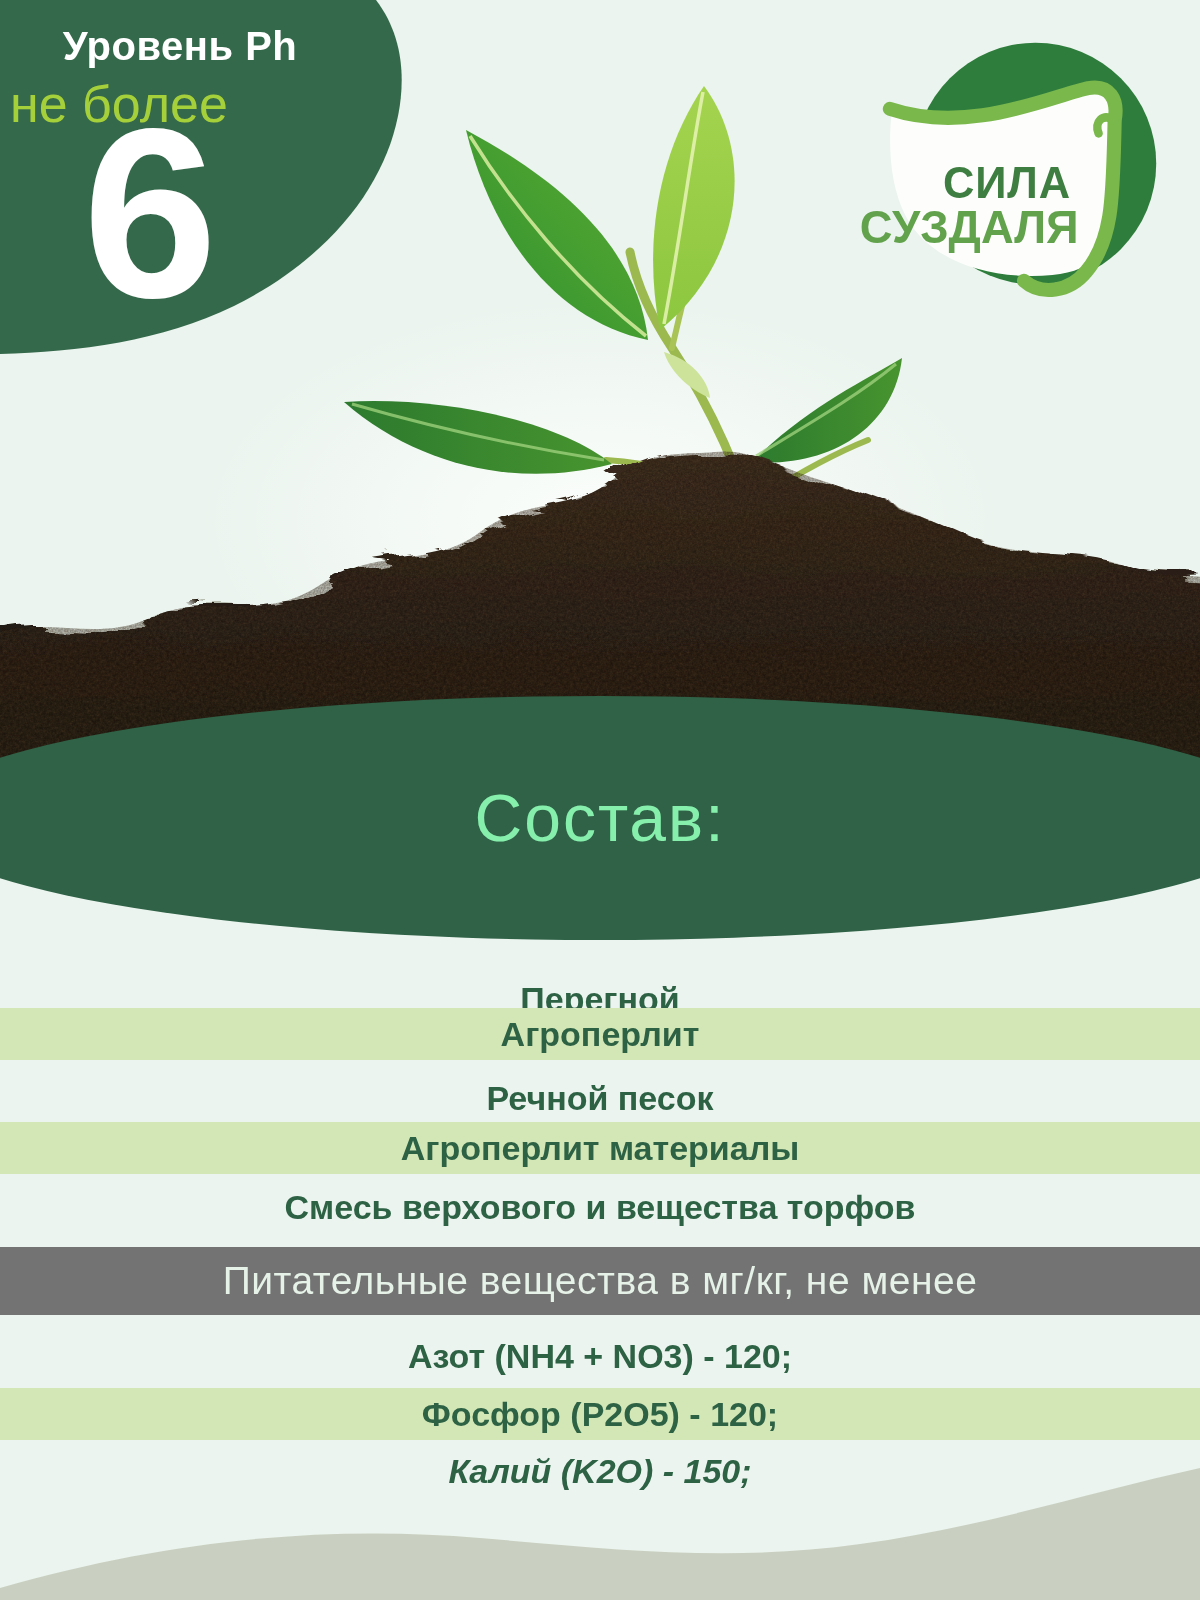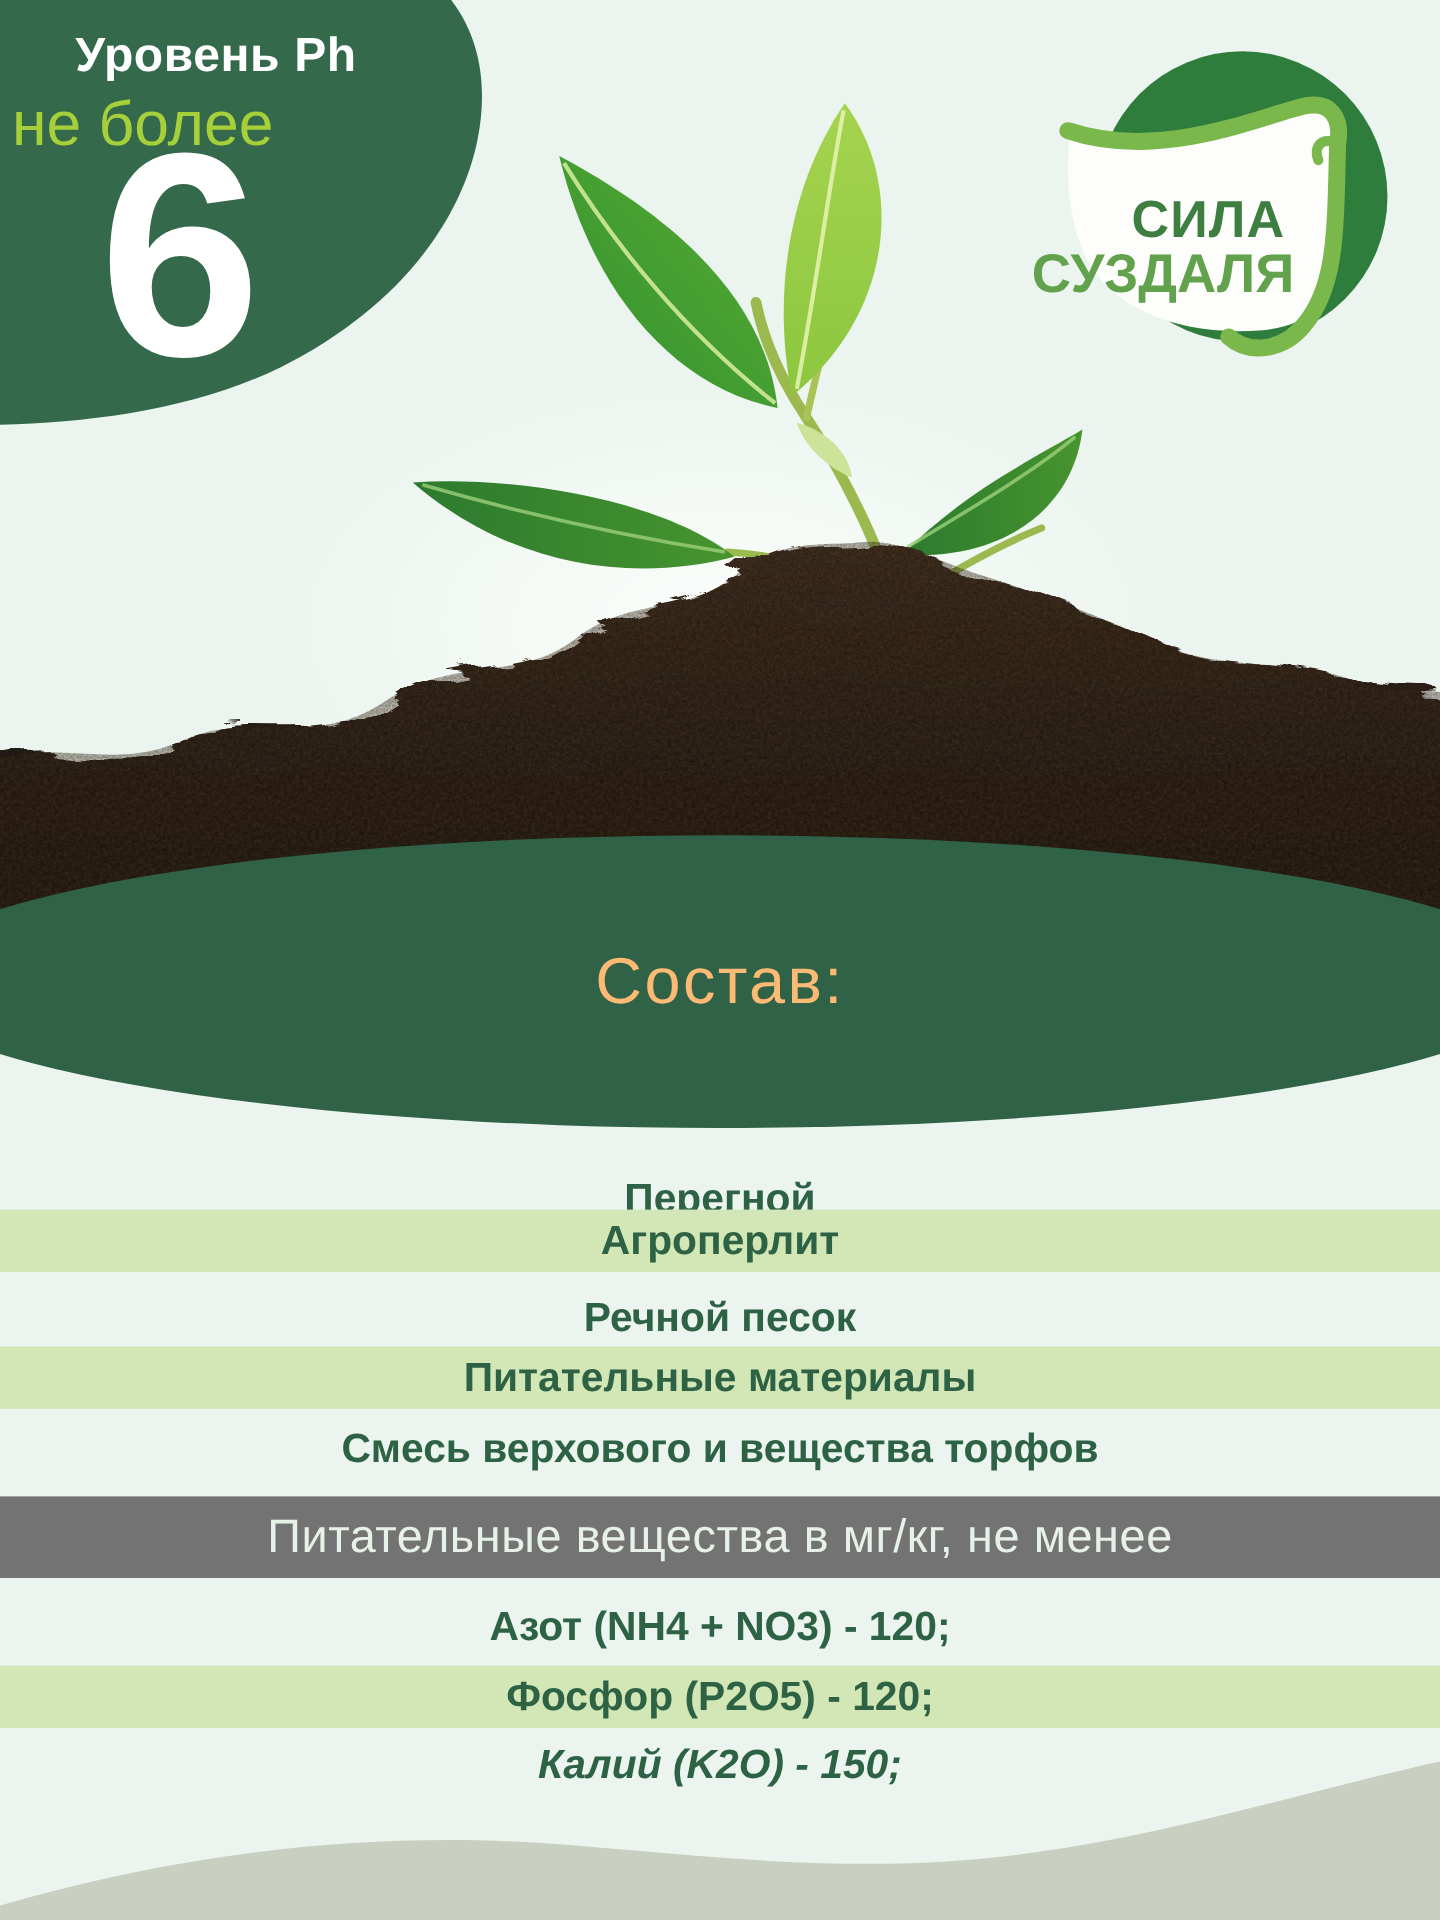--- a/index.html
+++ b/index.html
@@ -29,21 +29,21 @@
   
   .logo{position:absolute;left:837px;top:33px;width:340px;height:284px;z-index:4;}
 
   
   .compost-ellipse{
     position:absolute;left:-90px;top:696px;width:1380px;height:244px;z-index:5;
     background:#2f6247;border-radius:50%;
     display:flex;align-items:center;justify-content:center;
   }
   .compost-ellipse span{
-    font-size:54px;font-weight:400;color:#fdba74;letter-spacing:2px;
+    font-size:66px;font-weight:400;color:#86efac;letter-spacing:2px;
   }
 
   
   .row{position:absolute;left:0;width:1200px;height:52px;line-height:52px;z-index:6;
     text-align:center;font-size:34px;font-weight:bold;color:#2e6245;}
   .row.stripe{background:#d3e7b6;}
   .r0{top:947px;margin-top:26px;} .r1{top:1008px;} .r2{top:1072px;} .r3{top:1122px;} .r4{top:1181px;}
   .n0{top:1330px;} .n1{top:1388px;} .n2{top:1445px;font-style:italic;}
 
   
@@ -150,21 +150,21 @@
   </div>
 
   <div class="compost-ellipse">
     <span>Состав:</span>
   </div>
 
   <div>
     <div class="row r0">Перегной</div>
     <div class="row r1 stripe">Агроперлит</div>
     <div class="row r2">Речной песок</div>
-    <div class="row r3 stripe">Питательные материалы</div>
+    <div class="row r3 stripe">Агроперлит материалы</div>
     <div class="row r4">Смесь верхового и вещества торфов</div>
   </div>
 
   <div class="band">Питательные вещества в мг/кг, не менее</div>
 
   <div>
     <div class="row n0">Азот (NH4 + NO3) - 120;</div>
     <div class="row n1 stripe">Фосфор (P2O5) - 120;</div>
     <div class="row n2">Калий (K2O) - 150;</div>
   </div>

